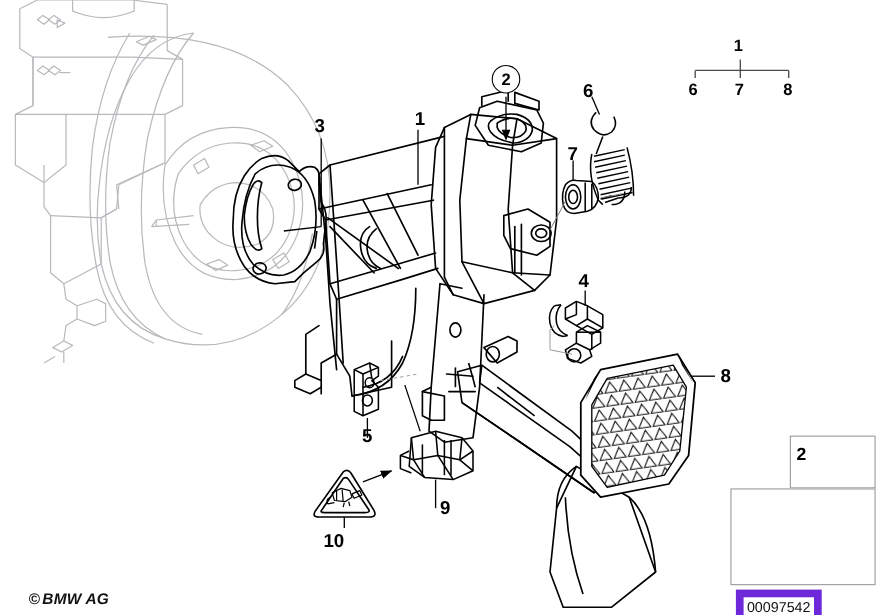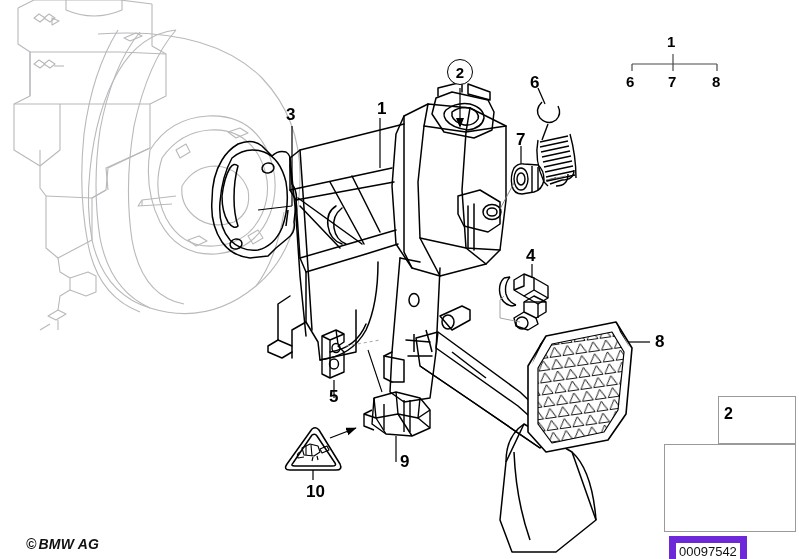--- a/index.html
+++ b/index.html
@@ -424,21 +424,21 @@
 
   <div class="callout" style="left:377px; top:100px;">1</div>
   <div class="callout-circle" style="left:447px; top:59px;">2</div>
   <div class="callout" style="left:286px; top:106px;">3</div>
   <div class="callout" style="left:526px; top:247px;">4</div>
   <div class="callout" style="left:329px; top:388px;">5</div>
   <div class="callout" style="left:530px; top:74px;">6</div>
   <div class="callout" style="left:516px; top:131px;">7</div>
   <div class="callout" style="left:655px; top:333px;">8</div>
   <div class="callout" style="left:400px; top:453px;">9</div>
-  <div class="callout" style="left:306px; top:483px;">10</div>
+  <div class="callout" style="left:294px; top:483px;">10</div>
 
   <div class="bracket-label" style="left:667px; top:33px;">1</div>
   <div class="bracket-label" style="left:626px; top:73px;">6</div>
   <div class="bracket-label" style="left:668px; top:73px;">7</div>
   <div class="bracket-label" style="left:712px; top:73px;">8</div>
 
   <div class="inset-box" style="left:718px; top:396px; width:78px; height:48px;"></div>
   <div class="nut-label" style="left:724px; top:405px;">2</div>
   <div class="inset-box" style="left:664px; top:444px; width:132px; height:88px;"></div>
 

